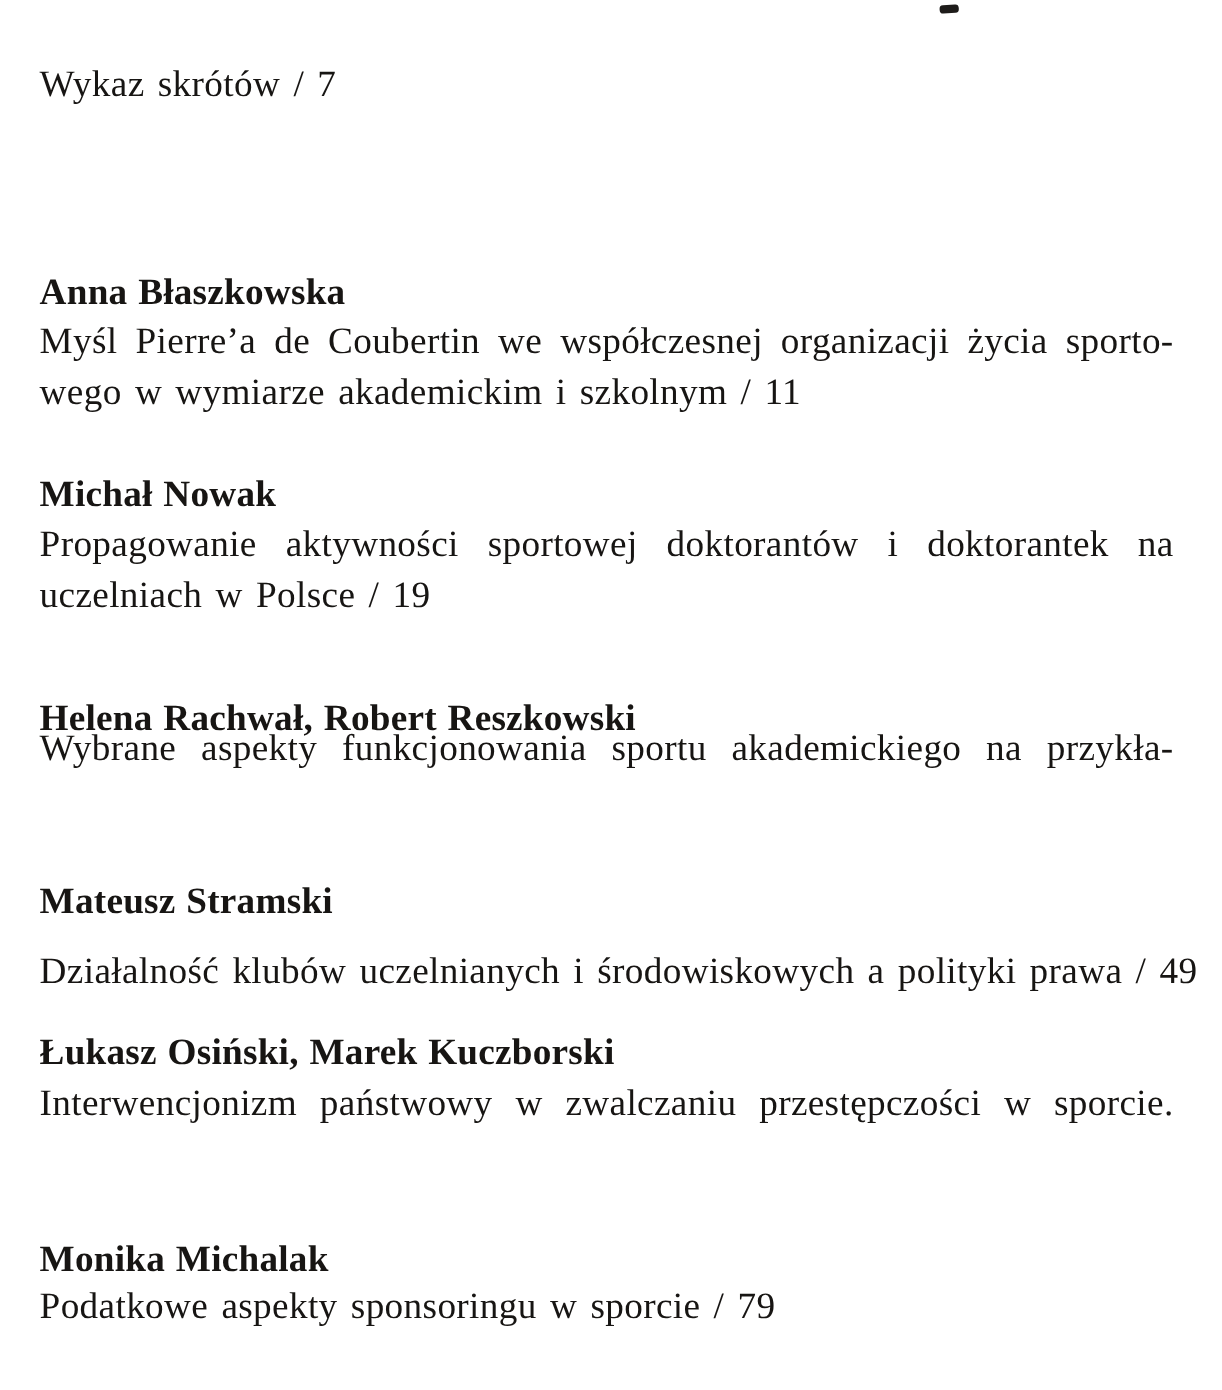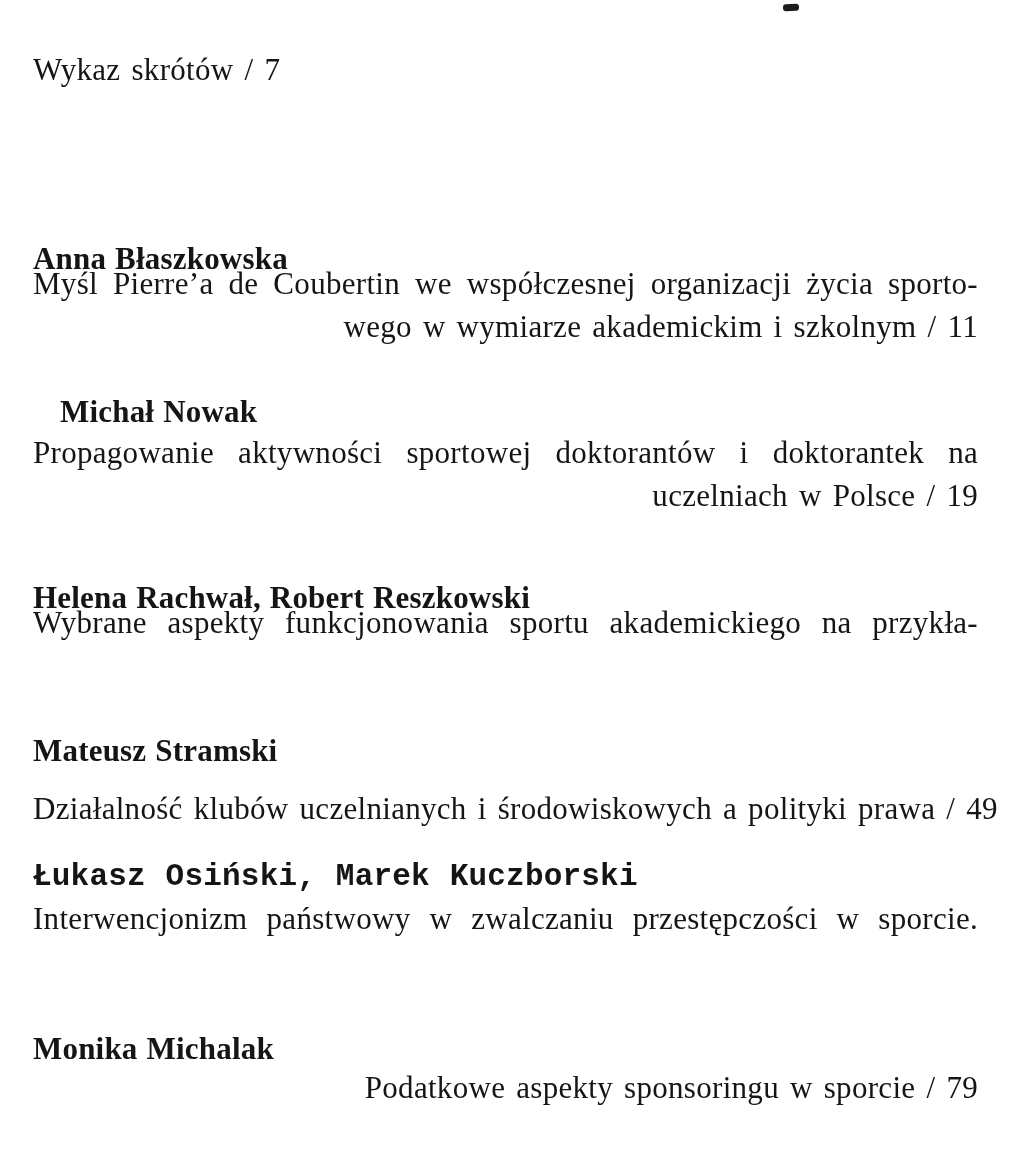--- a/index.html
+++ b/index.html
@@ -34,21 +34,20 @@
   }
   .entry-author {
     font-weight: 700;
     letter-spacing: 0.2px;
     word-spacing: 1px;
     white-space: nowrap;
   }
   .title-line {
     height: 43px;
     white-space: nowrap;
-    text-align: right;
   }
   .title-line.justify {
     white-space: normal;
     text-align: justify;
     text-align-last: justify;
   }
   .speck {
     position: absolute;
     left: 783px;
     top: 4px;
@@ -62,43 +61,43 @@
 </head>
 <body>
 
 <div class="page">
 
   <div class="speck"></div>
 
   <div class="block front-item" style="top:48px;">Wykaz skrótów / 7</div>
 
 
-  <div class="block entry-author" style="top:221px;margin-top:16px;">Anna Błaszkowska</div>
+  <div class="block entry-author" style="top:221px;">Anna Błaszkowska</div>
   <div class="block" style="top:262px;">
     <div class="title-line justify">Myśl Pierre’a de Coubertin we współczesnej organizacji życia sporto-</div>
     <div class="title-line">wego w wymiarze akademickim i szkolnym / 11</div>
   </div>
 
-  <div class="block entry-author" style="top:390px;margin-left:27px;">Michał Nowak</div>
+  <div class="block entry-author" style="top:390px;">Michał Nowak</div>
   <div class="block" style="top:431px;">
     <div class="title-line justify">Propagowanie aktywności sportowej doktorantów i doktorantek na</div>
     <div class="title-line">uczelniach w Polsce / 19</div>
   </div>
 
   <div class="block entry-author" style="top:576px;">Helena Rachwał, Robert Reszkowski</div>
   <div class="block" style="top:601px;">
     <div class="title-line justify">Wybrane aspekty funkcjonowania sportu akademickiego na przykła-</div>
   </div>
 
   <div class="block entry-author" style="top:729px;">Mateusz Stramski</div>
   <div class="block" style="top:787px;">
     <div class="title-line">Działalność klubów uczelnianych i środowiskowych a polityki prawa / 49</div>
   </div>
 
-  <div class="block entry-author" style="top:855px;font-family:Liberation Mono, monospace;">Łukasz Osiński, Marek Kuczborski</div>
+  <div class="block entry-author" style="top:855px;">Łukasz Osiński, Marek Kuczborski</div>
   <div class="block" style="top:897px;">
     <div class="title-line justify">Interwencjonizm państwowy w zwalczaniu przestępczości w sporcie.</div>
   </div>
 
   <div class="block entry-author" style="top:1027px;">Monika Michalak</div>
   <div class="block" style="top:1066px;">
     <div class="title-line">Podatkowe aspekty sponsoringu w sporcie / 79</div>
   </div>
 
 </div>

